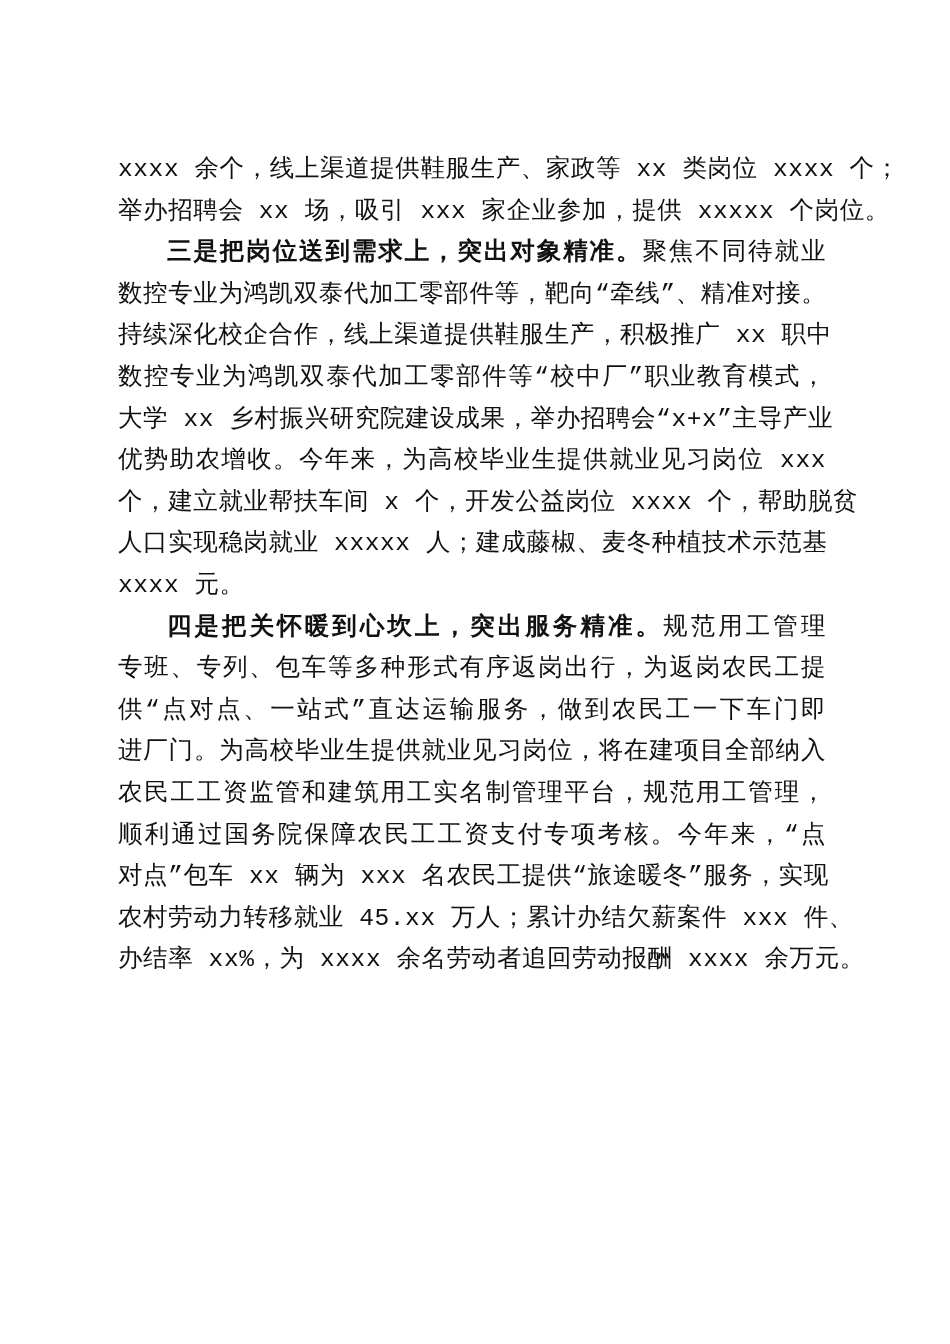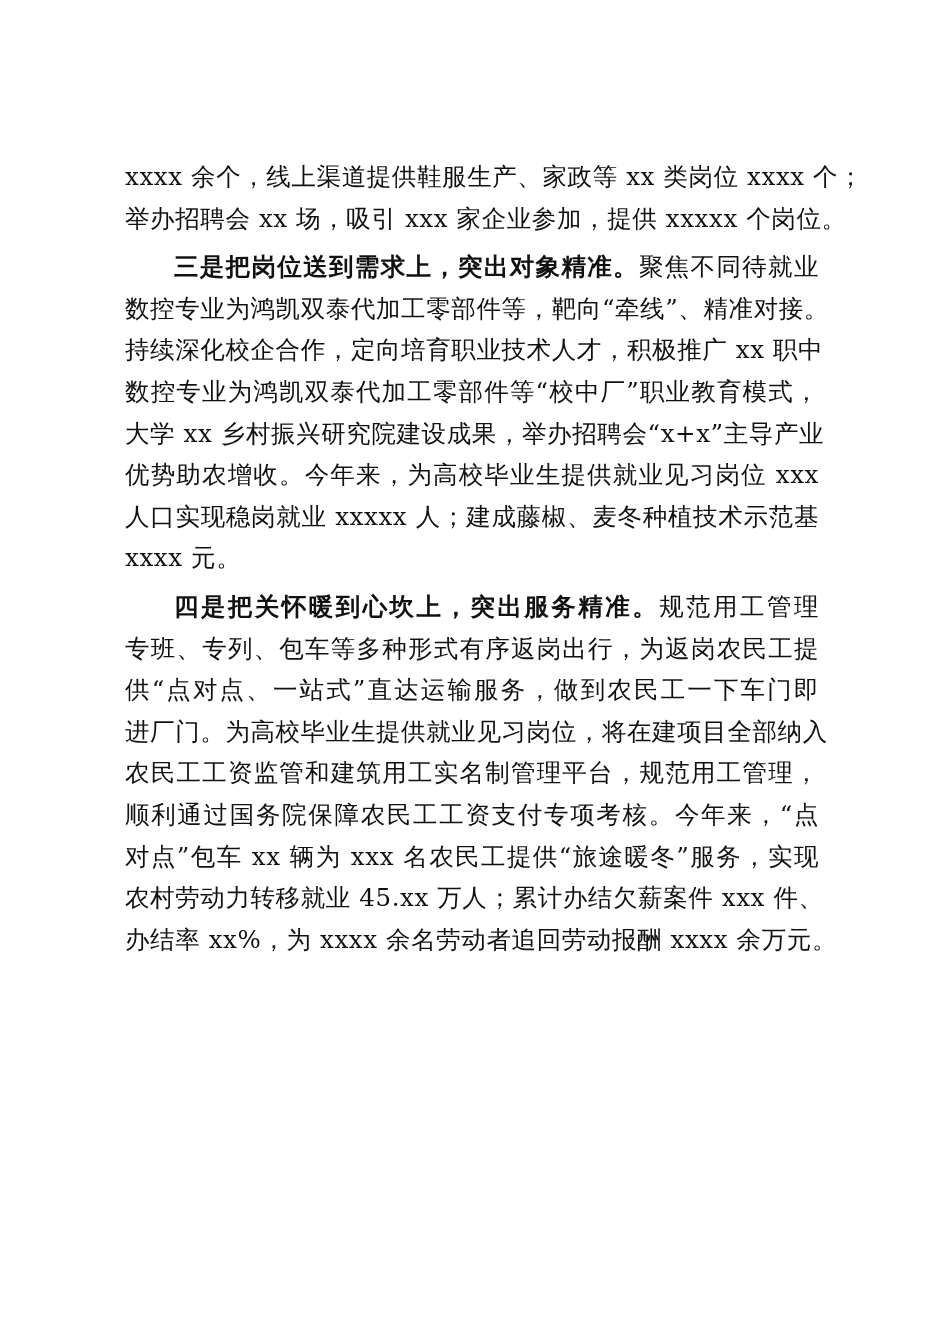--- a/index.html
+++ b/index.html
@@ -10,44 +10,45 @@
     top: 149px;
     width: 708px;
     font-family: "DejaVu Serif", "Liberation Serif", serif;
     font-size: 24.5px;
     line-height: 41.6px;
     color: #111111;
     text-align: justify;
     text-justify: inter-ideograph;
     letter-spacing: 0.6px;
   }
-  .para { margin: 7px; }
+  .para { margin: 0; font-family: Liberation Mono, monospace; }
   .lead { font-weight: bold; }
   .line { display: block; white-space: nowrap; text-align-last: justify; }
   .line.last { text-align-last: left; }
 </style>
 </head>
 <body>
 
 <div class="page">
 
   <p class="para">
     <span class="line">xxxx 余个，线上渠道提供鞋服生产、家政等 xx 类岗位 xxxx 个；</span>
     <span class="line last">举办招聘会 xx 场，吸引 xxx 家企业参加，提供 xxxxx 个岗位。</span>
   </p>
 
   <p class="para">
     <span class="line indent-line" style="padding-left:2em;">
       <span class="lead">三是把岗位送到需求上，突出对象精准。</span><span>聚焦不同待就业</span>
     </span>
     <span class="line">数控专业为鸿凯双泰代加工零部件等，靶向“牵线”、精准对接。</span>
-    <span class="line">持续深化校企合作，定向培育职业技术人才，积极推广 xx 职中</span>
+    <span class="line">持续深化校企合作，线上渠道提供鞋服生产，积极推广 xx 职中</span>
     <span class="line">数控专业为鸿凯双泰代加工零部件等“校中厂”职业教育模式，</span>
     <span class="line">大学 xx 乡村振兴研究院建设成果，举办招聘会“x+x”主导产业</span>
     <span class="line">优势助农增收。今年来，为高校毕业生提供就业见习岗位 xxx</span>
+    <span class="line">个，建立就业帮扶车间 x 个，开发公益岗位 xxxx 个，帮助脱贫</span>
     <span class="line">人口实现稳岗就业 xxxxx 人；建成藤椒、麦冬种植技术示范基</span>
     <span class="line last">xxxx 元。</span>
   </p>
 
   <p class="para">
     <span class="line" style="padding-left:2em;">
       <span class="lead">四是把关怀暖到心坎上，突出服务精准。</span><span>规范用工管理</span>
     </span>
     <span class="line">专班、专列、包车等多种形式有序返岗出行，为返岗农民工提</span>
     <span class="line">供“点对点、一站式”直达运输服务，做到农民工一下车门即</span>

